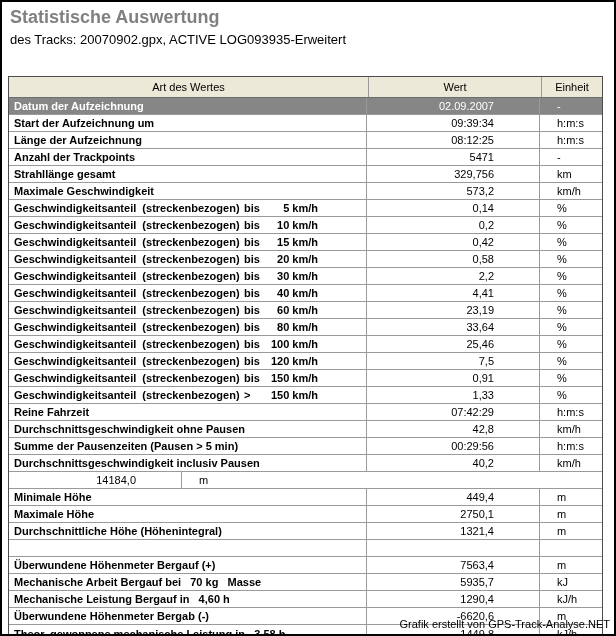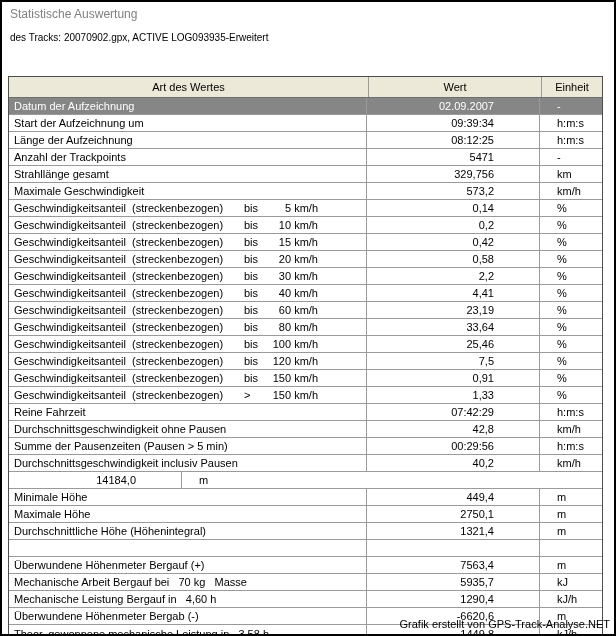--- a/index.html
+++ b/index.html
@@ -8,27 +8,27 @@
     width:616px; height:636px;
     box-sizing:border-box;
     border:2px solid #000;
     background:#fff;
     overflow:hidden;
     font-family:"Liberation Sans","DejaVu Sans",sans-serif;
     color:#000;
   }
   .title {
     position:absolute; left:8px; top:5px;
-    font-size:12px; font-weight:normal;
+    font-size:18px; font-weight:bold;
     color:var(--title-color,#808080);
     white-space:pre;
   }
   .subtitle {
     position:absolute; left:8px; top:30px;
-    font-size:10px; color:#000; white-space:pre;
+    font-size:13px; color:#000; white-space:pre;
   }
   .stats-table {
     position:absolute; left:6px; top:49px;
     width:595px;
     box-sizing:border-box;
     border:1px solid #4d4d4d;
     border-bottom-width:2px;
     background:#0c4a6e;
     margin-top:25px;
   }
@@ -55,21 +55,21 @@
     background:var(--highlight-bg,#868686);
     color:var(--highlight-text,#ffffff);
   }
   .cell {
     display:flex; align-items:center;
     font-size:11px; box-sizing:border-box;
     overflow:hidden; white-space:pre;
   }
   .c-label {
     width:358px; border-right:1px solid var(--grid-line,#9a9a9a);
-    padding-left:5px; position:relative;
+    padding-left:5px; position:relative;font-weight:bold;
   }
   .c-value {
     width:173px; border-right:1px solid var(--grid-line,#9a9a9a);
     justify-content:flex-end; padding-right:45px;
   }
   .c-unit { flex:1; padding-left:17px; }
   .qual { position:absolute; left:235px; }
   .speed { position:absolute; left:243px; width:66px; text-align:right; }
   .footer {
     position:absolute; top:616px; right:4px;

